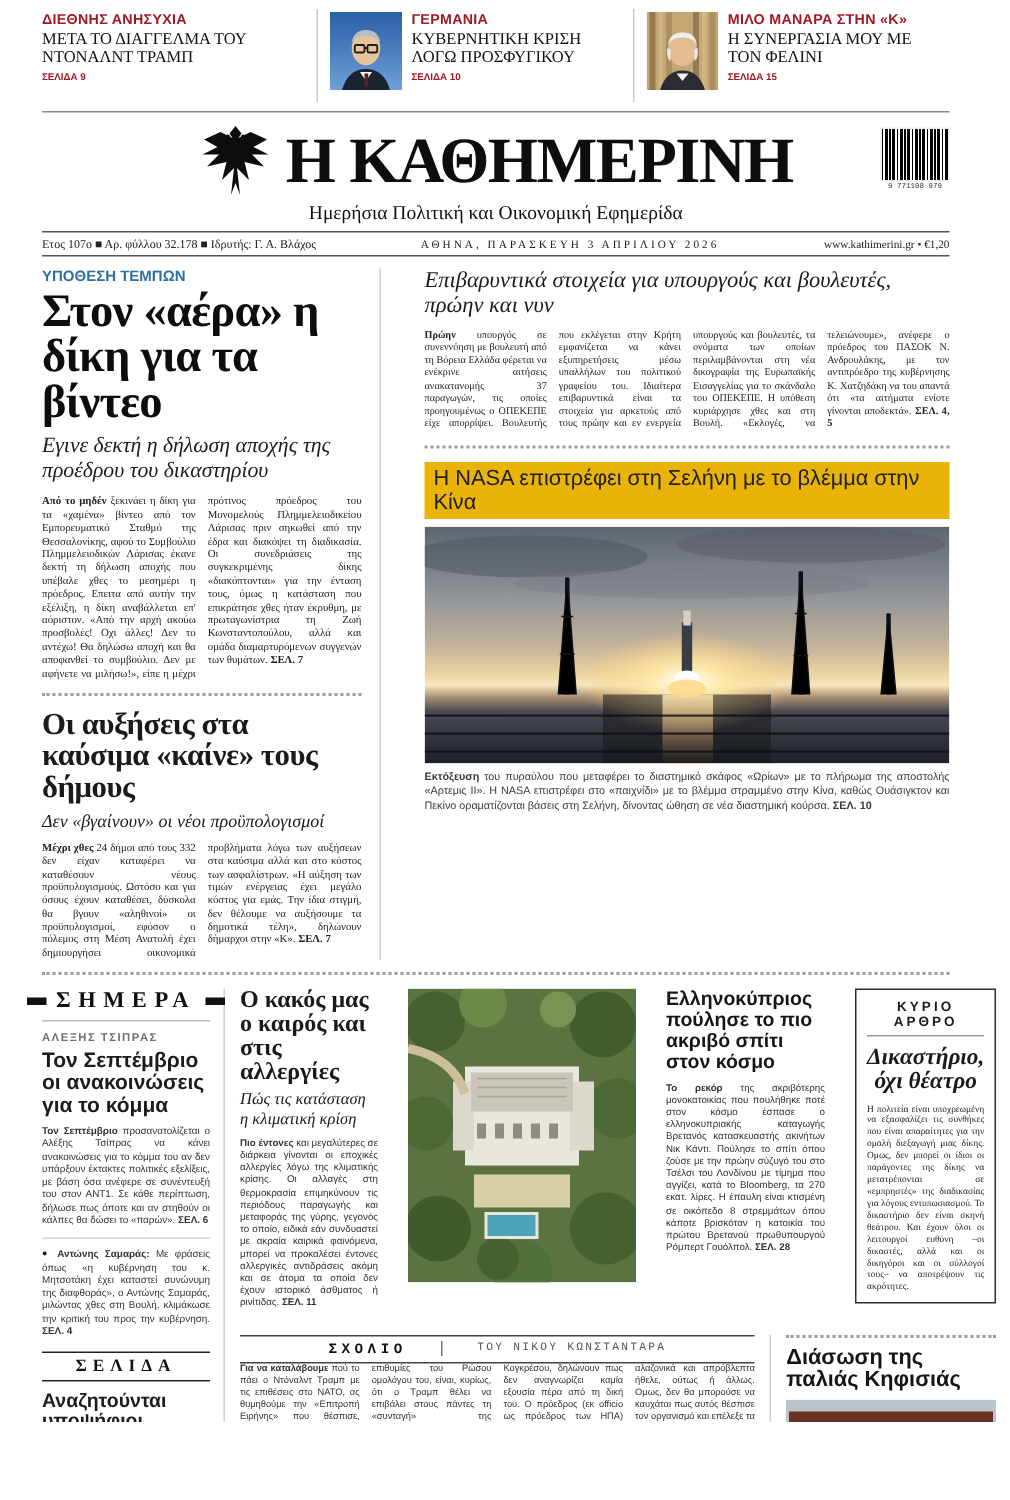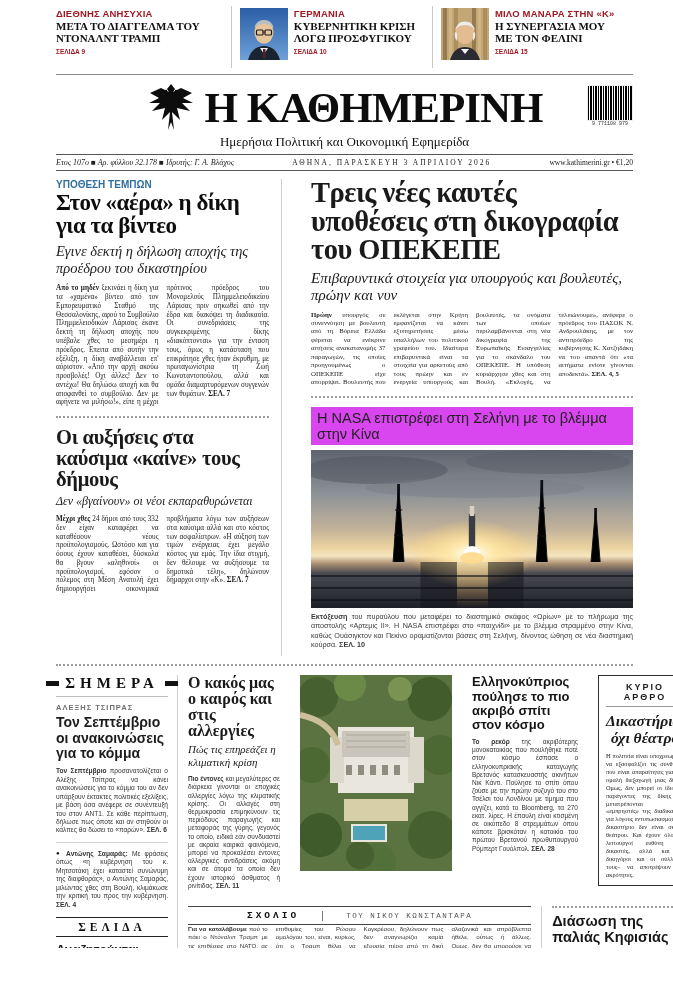--- a/index.html
+++ b/index.html
@@ -1,57 +1,57 @@
 <!DOCTYPE html>
 <html><head>
 <meta charset="utf-8">
 <style>
   html,body{margin:0;padding:0;background:#ffffff;}
   .page{width:673px;height:948px;background:#fff;position:relative;overflow:hidden;
         font-family:"Liberation Serif",serif;color:#1a1a1a;box-sizing:border-box;
-        padding:6px 40px 0 56px;}
+        padding:6px 40px 0 28px;}
   
   .topstrip{display:grid;grid-template-columns:1fr 1.15fr 1.15fr;border-bottom:1px solid #8a8a8a;
             padding-bottom:6px;min-height:62px;}
   .tsitem{padding:2px 8px 0 0;}
   .tsitem+.tsitem{border-left:1px solid #c9c9c9;padding-left:8px;display:flex;gap:6px;}
   .tsphoto{width:48px;height:52px;flex:0 0 48px;overflow:hidden;position:relative;}
   .tskicker{font-family:"Liberation Sans",sans-serif;font-weight:bold;font-size:9.5px;color:#a01822;letter-spacing:.2px;}
-  .tslines{font-family:"Liberation Serif",serif;font-weight:bold;font-size:11px;line-height:1.12;color:#111;margin-top:1px;}
+  .tslines{font-family:"Liberation Serif",serif;font-weight:normal;font-size:11px;line-height:1.12;color:#111;margin-top:1px;}
   .tspage{font-family:"Liberation Sans",sans-serif;font-weight:bold;font-size:6.5px;color:#a01822;margin-top:3px;}
   
   .masthead{display:flex;align-items:center;justify-content:center;position:relative;padding:8px 0 0 0;}
   .eagle{width:48px;height:50px;margin-right:10px;margin-top:-2px;}
   .title{font-family:"Liberation Serif",serif;font-weight:bold;font-size:43px;letter-spacing:-1px;color:#0d0d0d;white-space:nowrap;}
   .barcode-wrap{position:absolute;right:0;top:10px;width:46px;text-align:center;}
   .barcode{height:34px;background:repeating-linear-gradient(90deg,#000 0 1px,#fff 1px 2px,#000 2px 4px,#fff 4px 5px);border:1px solid #eee;}
   .barcode-digits{font-family:"Liberation Mono",monospace;font-size:5px;color:#333;}
   .subtitle{text-align:center;font-size:13px;color:#111;padding:2px 0 4px 0;}
   
   .dateline{display:flex;justify-content:space-between;align-items:center;border-top:1px solid #555;border-bottom:1px solid #555;padding:3px 0;font-size:8px;color:#222;}
-  .dl-left{font-style:italic;}
+  .dl-left{}
   .dl-center{letter-spacing:2px;font-size:7.5px;}
   .dl-right{font-size:7.5px;}
   
   .mainband{display:grid;grid-template-columns:226px 1fr;column-gap:16px;border-bottom:2px dotted #9c9c9c;padding:8px 0 8px 0;}
   .leftcol{border-right:1px solid #cfcfcf;padding-right:12px;}
   .rightcol{padding-left:13px;}
   .kicker-blue{font-family:"Liberation Sans",sans-serif;font-weight:bold;font-size:10px;color:#2e6f9e;}
-  .h-lead{font-weight:bold;font-size:23px;line-height:.98;letter-spacing:-.5px;margin:2px 0 6px 0;color:#0d0d0d;}
+  .h-lead{font-weight:bold;font-size:31px;line-height:.98;letter-spacing:-.5px;margin:2px 0 6px 0;color:#0d0d0d;}
   .deck{font-style:italic;font-size:14.5px;line-height:1.18;color:#1d1d1d;margin:0 0 7px 0;}
   .body2{column-count:2;column-gap:8px;font-size:7.2px;line-height:1.22;text-align:justify;color:#222;}
   .body4{column-count:4;column-gap:8px;font-size:6.8px;line-height:1.25;text-align:justify;color:#222;}
   .blead{font-weight:bold;}
   .pref{font-weight:bold;}
   .dotted{border:none;border-top:2px dotted #9c9c9c;margin:9px 0;}
   .h-fuel{font-weight:bold;font-size:20.5px;line-height:1.02;letter-spacing:-.3px;margin:0 0 4px 0;}
   .deck-sm{font-style:italic;font-size:12px;margin:0 0 6px 0;}
   .h-opekepe{font-weight:bold;font-size:28.5px;line-height:1.0;letter-spacing:-.5px;margin:0 0 5px 0;}
   .deck-op{font-style:italic;font-size:15px;margin:0 0 7px 0;}
-  .nasa-h{font-family:"Liberation Sans",sans-serif;font-size:14.5px;color:#222;background:#d946ef;padding:3px 6px;margin:7px 0 5px 0;}
+  .nasa-h{font-family:"Liberation Sans",sans-serif;font-size:14.5px;color:#222;background:#eab308;padding:3px 6px;margin:7px 0 5px 0;}
   .nasa-photo{height:158px;position:relative;overflow:hidden;}
   .photo-credit-v{position:absolute;left:1px;bottom:34px;transform:rotate(-90deg);transform-origin:left bottom;
     font-family:"Liberation Sans",sans-serif;font-size:5px;color:#ddd;letter-spacing:1px;}
   .caption{font-family:"Liberation Sans",sans-serif;font-size:7.2px;line-height:1.3;color:#3a3a3a;margin-top:4px;text-align:justify;}
   
   .lower{display:flex;margin-top:9px;}
   .sidebar{width:112px;flex:0 0 112px;border-right:1px solid #cfcfcf;padding-right:9px;font-family:"Liberation Sans",sans-serif;}
   .lower-main{flex:1;padding-left:10px;}
   .midband{display:grid;grid-template-columns:92px 152px 106px 1fr;column-gap:20px;}
   .sim-header{display:flex;align-items:center;gap:6px;justify-content:center;font-family:"Liberation Serif",serif;font-weight:bold;font-size:15px;letter-spacing:5px;color:#111;padding-bottom:4px;border-bottom:1px solid #bdbdbd;margin-bottom:6px;}
@@ -172,26 +172,25 @@
   </div>
 
   <main class="mainband">
     <div class="leftcol">
       <div class="kicker-blue">ΥΠΟΘΕΣΗ ΤΕΜΠΩΝ</div>
       <h1 class="h-lead">Στον «αέρα» η δίκη για τα βίντεο</h1>
       <p class="deck">Εγινε δεκτή η δήλωση αποχής της προέδρου του δικαστηρίου</p>
       <div class="body2"><span class="blead">Από το μηδέν</span><span> ξεκινάει η δίκη για τα «χαμένα» βίντεο από τον Εμπορευματικό Σταθμό της Θεσσαλονίκης, αφού το Συμβούλιο Πλημμελειοδικών Λάρισας έκανε δεκτή τη δήλωση αποχής που υπέβαλε χθες το μεσημέρι η πρόεδρος. Επειτα από αυτήν την εξέλιξη, η δίκη αναβάλλεται επ' αόριστον. «Από την αρχή ακούω προσβολές! Οχι άλλες! Δεν το αντέχω! Θα δηλώσω αποχή και θα αποφανθεί το συμβούλιο. Δεν με αφήνετε να μιλήσω!», είπε η μέχρι πρότινος πρόεδρος του Μονομελούς Πλημμελειοδικείου Λάρισας πριν σηκωθεί από την έδρα και διακόψει τη διαδικασία. Οι συνεδριάσεις της συγκεκριμένης δίκης «διακόπτονται» για την ένταση τους, όμως η κατάσταση που επικράτησε χθες ήταν έκρυθμη, με πρωταγωνίστρια τη Ζωή Κωνσταντοπούλου, αλλά και ομάδα διαμαρτυρόμενων συγγενών των θυμάτων. </span><span class="pref">ΣΕΛ. 7</span></div>
       <div class="dotted"></div>
       <h2 class="h-fuel">Οι αυξήσεις στα καύσιμα «καίνε» τους δήμους</h2>
-      <p class="deck-sm">Δεν «βγαίνουν» οι νέοι εκπαραθυρώνεται</p>
+      <p class="deck-sm">Δεν «βγαίνουν» οι νέοι προϋπολογισμοί</p>
       <div class="body2"><span class="blead">Μέχρι χθες</span><span> 24 δήμοι από τους 332 δεν είχαν καταφέρει να καταθέσουν νέους προϋπολογισμούς. Ωστόσο και για όσους έχουν καταθέσει, δύσκολα θα βγουν «αληθινοί» οι προϋπολογισμοί, εφόσον ο πόλεμος στη Μέση Ανατολή έχει δημιουργήσει οικονομικά προβλήματα λόγω των αυξήσεων στα καύσιμα αλλά και στο κόστος των ασφαλίστρων. «Η αύξηση των τιμών ενέργειας έχει μεγάλο κόστος για εμάς. Την ίδια στιγμή, δεν θέλουμε να αυξήσουμε τα δημοτικά τέλη», δηλώνουν δήμαρχοι στην «Κ». </span><span class="pref">ΣΕΛ. 7</span></div>
     </div>
 
     <div class="rightcol">
-      <h1 class="h-opekepe">Τρεις νέες καυτές υποθέσεις στη δικογραφία του ΟΠΕΚΕΠΕ</h1>
       <p class="deck-op">Επιβαρυντικά στοιχεία για υπουργούς και βουλευτές, πρώην και νυν</p>
       <div class="body4"><span class="blead">Πρώην</span><span> υπουργός σε συνεννόηση με βουλευτή από τη Βόρεια Ελλάδα φέρεται να ενέκρινε αιτήσεις ανακατανομής 37 παραγωγών, τις οποίες προηγουμένως ο ΟΠΕΚΕΠΕ είχε απορρίψει. Βουλευτής που εκλέγεται στην Κρήτη εμφανίζεται να κάνει εξυπηρετήσεις μέσω υπαλλήλων του πολιτικού γραφείου του. Ιδιαίτερα επιβαρυντικά είναι τα στοιχεία για αρκετούς από τους πρώην και εν ενεργεία υπουργούς και βουλευτές, τα ονόματα των οποίων περιλαμβάνονται στη νέα δικογραφία της Ευρωπαϊκής Εισαγγελίας για το σκάνδαλο του ΟΠΕΚΕΠΕ. Η υπόθεση κυριάρχησε χθες και στη Βουλή. «Εκλογές, να τελειώνουμε», ανέφερε ο πρόεδρος του ΠΑΣΟΚ Ν. Ανδρουλάκης, με τον αντιπρόεδρο της κυβέρνησης Κ. Χατζηδάκη να του απαντά ότι «τα αιτήματα ενίοτε γίνονται αποδεκτά». </span><span class="pref">ΣΕΛ. 4, 5</span></div>
       <div class="dotted"></div>
       <div class="nasa-h">Η NASA επιστρέφει στη Σελήνη με το βλέμμα στην Κίνα</div>
       <div class="nasa-photo">
         <svg width="100%" height="100%" viewBox="0 0 353 158" preserveAspectRatio="none">
           <defs>
             <linearGradient id="sky" x1="0" y1="0" x2="0" y2="1">
               <stop offset="0" stop-color="#5e646e"></stop>
                 <stop offset=".28" stop-color="#8d9297"></stop>
@@ -264,21 +263,21 @@
       <div class="sim-sep"></div>
       <p class="sim-body"><span class="bullet">●</span> <span class="blead">ΑΑΔΕ:</span><span> Περισσότερες από 7.830 προσφυγές φορολογουμένων (το 80% του συνόλου) στη Διεύθυνση Επίλυσης Διαφορών για πρόστιμα που τους επέβαλαν οι ελεγκτές της ΑΑΔΕ απορρίφθηκαν το 2025. Από αυτούς, 2.800 διεκδικούν να δικαιωθούν στα δικαστήρια. </span></p>
 
     </aside>
 
     <div class="lower-main">
 
       <div class="midband">
         <div>
           <h3 class="h-weather">Ο κακός μας ο καιρός και στις αλλεργίες</h3>
-          <p class="deck-w">Πώς τις επηρεάζει η κλιματική κρίση</p>
+          <p class="deck-w">Πώς τις κατάσταση η κλιματική κρίση</p>
           <p class="sans-body"><span class="blead">Πιο έντονες</span><span> και μεγαλύτερες σε διάρκεια γίνονται οι εποχικές αλλεργίες λόγω της κλιματικής κρίσης. Οι αλλαγές στη θερμοκρασία επιμηκύνουν τις περιόδους παραγωγής και μεταφοράς της γύρης, γεγονός το οποίο, ειδικά εάν συνδυαστεί με ακραία καιρικά φαινόμενα, μπορεί να προκαλέσει έντονες αλλεργικές αντιδράσεις ακόμη και σε άτομα τα οποία δεν έχουν ιστορικό άσθματος ή ρινίτιδας. </span><span class="pref">ΣΕΛ. 11</span></p>
         </div>
 
         <div class="midphoto">
           <svg width="100%" height="100%" viewBox="0 0 152 196" preserveAspectRatio="none">
             <rect width="152" height="196" fill="#5a7340"></rect>
             <g>
               <circle cx="18" cy="22" r="20" fill="#46602f"></circle>
                 <circle cx="50" cy="10" r="16" fill="#6b8a48"></circle>
               <circle cx="130" cy="24" r="22" fill="#425c2c"></circle>

